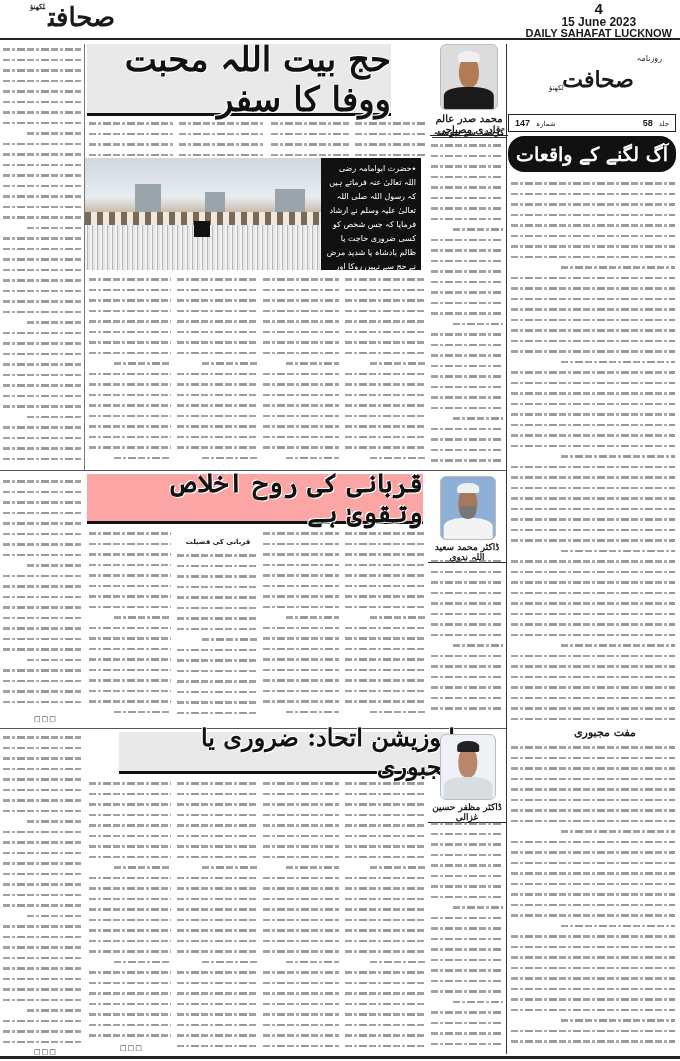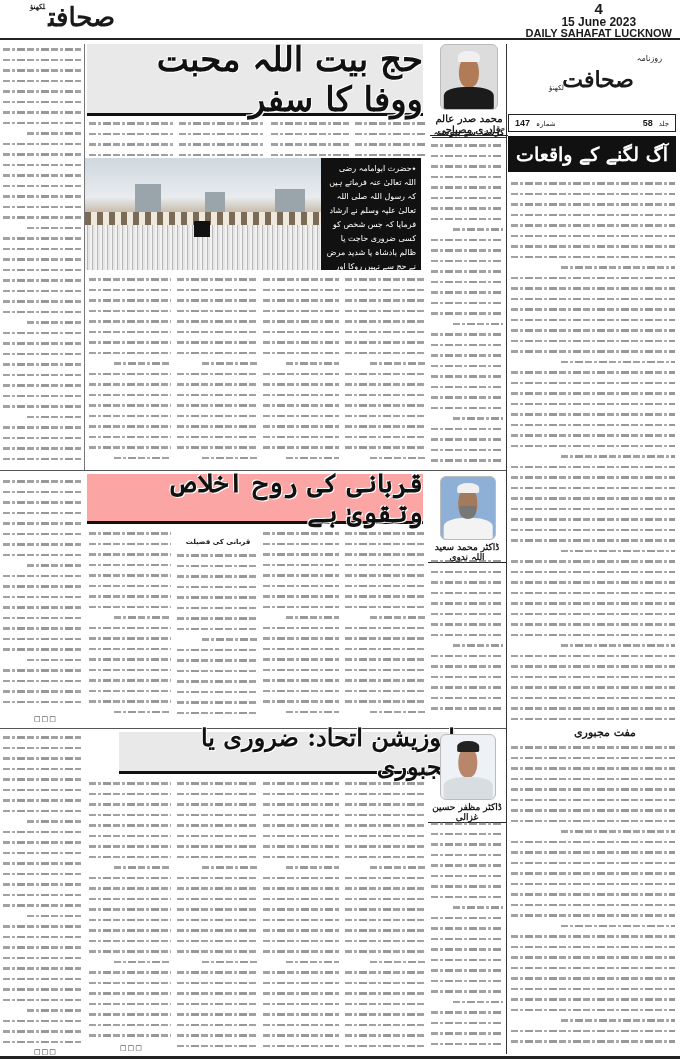--- a/index.html
+++ b/index.html
@@ -43,21 +43,21 @@
 
     .masthead2 { position: absolute; left: 502px; top: 44px; width: 172px; height: 70px; direction: rtl; }
     .masthead2 .roz { position: absolute; right: 12px; top: 10px; font-size: 8px; }
     .masthead2 .name { position: absolute; right: 40px; top: 22px; font-family: "DejaVu Serif", serif; font-size: 22px; font-weight: bold; }
     .masthead2 .city { position: absolute; right: 110px; top: 40px; font-size: 7px; }
 
     .vol-box { position: absolute; left: 508px; top: 114px; width: 168px; height: 18px; border: 1px solid #222; display: flex; justify-content: space-between; align-items: center; padding: 0 6px; font-size: 9px; font-weight: bold; font-family: "Liberation Sans", sans-serif; }
     .vol-box .grp { display: flex; gap: 6px; align-items: flex-end; direction: rtl; }
     .vol-box .lbl { font-weight: normal; font-size: 7px; }
 
-    .editorial-title { position: absolute; left: 508px; top: 136px; width: 168px; height: 36px; background: #111; color: #fff; border-radius: 0; display: flex; align-items: center; justify-content: center; direction: rtl; font-family: "DejaVu Serif", serif; font-size: 19px; font-weight: bold; }
+    .editorial-title { position: absolute; left: 508px; top: 136px; width: 168px; height: 36px; background: #111; color: #fff; border-radius: 16px; display: flex; align-items: center; justify-content: center; direction: rtl; font-family: "DejaVu Serif", serif; font-size: 19px; font-weight: bold; }
 
     .sub-heading { position: absolute; direction: rtl; font-family: "DejaVu Serif", serif; font-size: 11px; font-weight: bold; text-align: center; }
     .end-marks { position: absolute; font-size: 7px; letter-spacing: 1px; }
   </style>
 </head>
 <body>
 
 <div class="masthead">
   <div class="logo">
     <span>صحافت</span><small>لکھنؤ</small>
@@ -166,21 +166,21 @@
     <span class="line"></span>
     <span class="line"></span>
     <span class="line"></span>
     <span class="line" style="margin-left: 30%;"></span>
     <span class="line"></span>
     <span class="line"></span>
     <span class="line"></span>
   </div>
 <div class="end-marks" style="left:34px;top:1048px;">□□□</div>
 
-<div class="headline-box" style="left:87px;top:44px;width:336px;height:72px;font-size:34px;">
+<div class="headline-box" style="left:87px;top:44px;width:304px;height:72px;font-size:34px;">
   <span>حج بیت اللہ محبت ووفا کا سفر</span>
 </div>
 <div class="photo" style="left:440px;top:44px;width:58px;height:66px;">
   <div class="body"></div>
     <div class="face"></div>
     <div class="cap"></div>
 </div>
 <div class="author" style="left:430px;top:113px;width:78px;">محمد صدر عالم قادری مصباحی</div>
 <div class="small-heading" style="left:432px;top:128px;width:74px;">گزشتہ سے پیوستہ</div>
 

